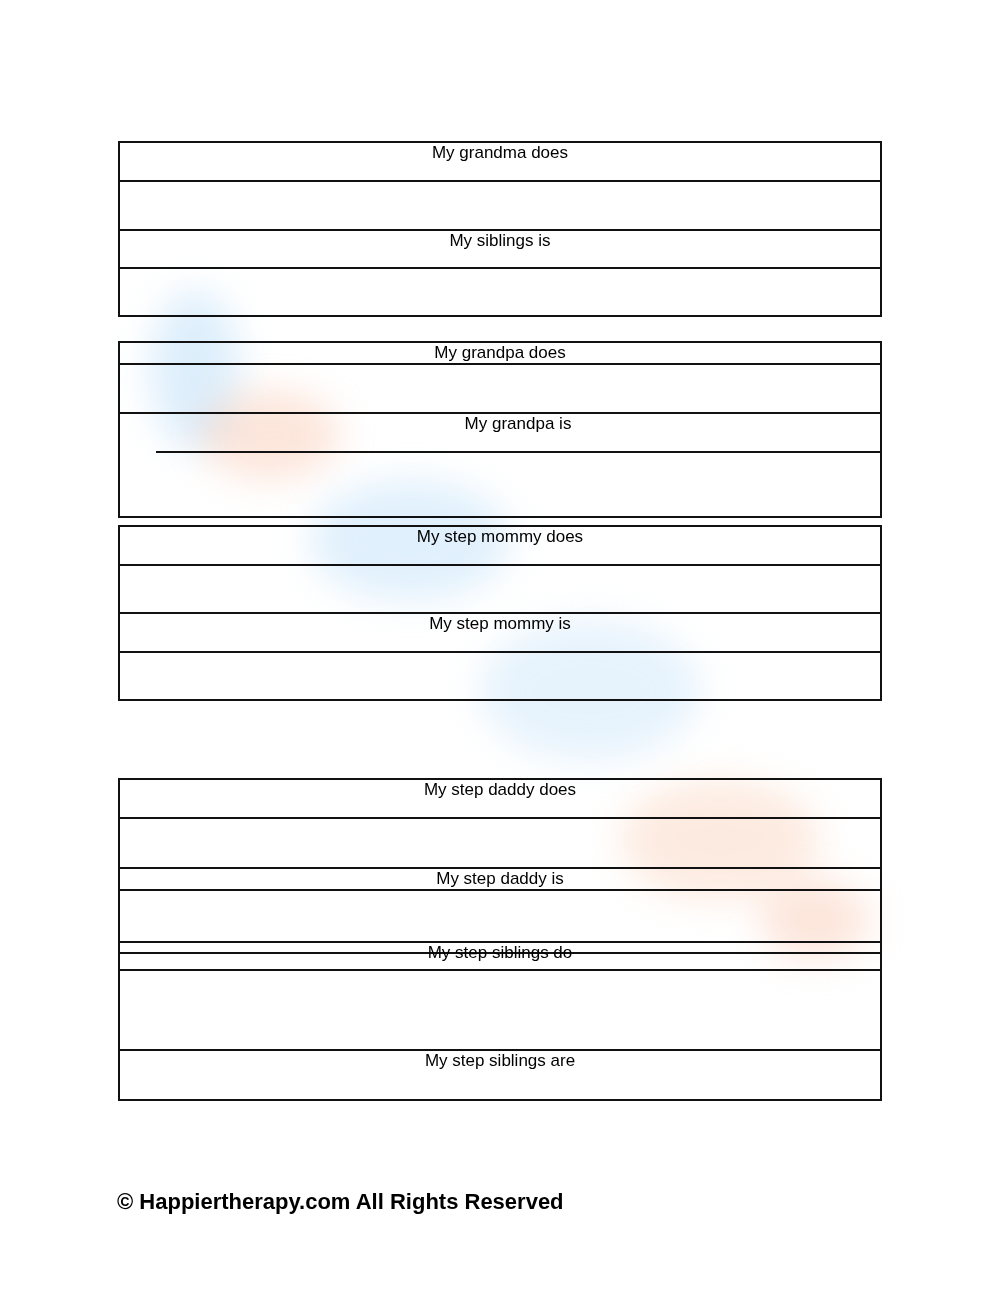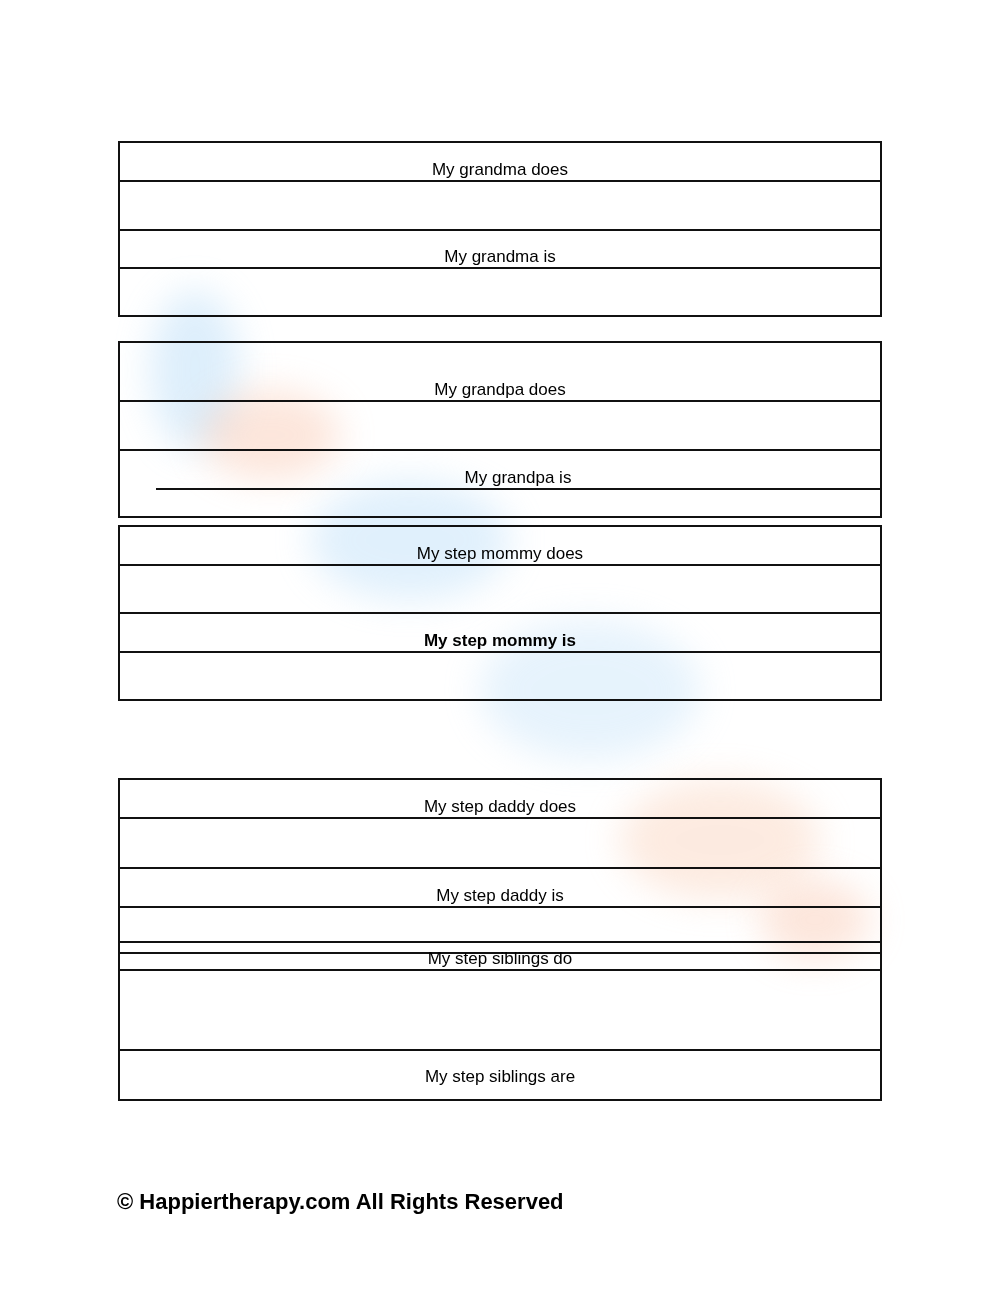--- a/index.html
+++ b/index.html
@@ -1,19 +1,19 @@
 <!DOCTYPE html>
 <html><head>
 <meta charset="utf-8">
 <style>
   html, body { margin:0; padding:0; }
   body { width:1000px; height:1294px; background:#ffffff; position:relative; overflow:hidden; font-family:"Liberation Sans", sans-serif; color:#000; }
   .wm { position:absolute; border-radius:50%; filter:blur(18px); opacity:0.35; }
   .tbl { position:absolute; left:118px; width:764px; border:2px solid #111; box-sizing:border-box; }
-  .row { box-sizing:border-box; border-bottom:2px solid #111; display:flex; align-items:flex-end; justify-content:center; font-size:17px; }
+  .row { box-sizing:border-box; border-bottom:2px solid #111; display:flex; align-items:flex-start; justify-content:center; font-size:17px; }
   .row:last-child { border-bottom:none; }
   .footer { position:absolute; left:117px; top:1189px; font-size:22px; font-weight:bold; }
 </style>
 </head>
 <body>
 
 <div>
   <div class="wm" style="left:150px;top:290px;width:90px;height:160px;background:#9fd0f5;"></div>
   <div class="wm" style="left:200px;top:390px;width:140px;height:90px;background:#f8b89a;"></div>
   <div class="wm" style="left:310px;top:480px;width:200px;height:120px;background:#a8d5f7;"></div>
@@ -23,65 +23,65 @@
 </div>
 
 <div class="tbl" style="top:141px;height:176px;">
   <div class="row" style="height:39px;">
       <span>My grandma does</span>
     </div>
   <div class="row" style="height:49px;">
       <span></span>
     </div>
   <div class="row" style="height:38px;">
-      <span>My grandma is</span>
+      <span>My siblings is</span>
     </div>
   <div class="row" style="height:46px;">
       <span></span>
     </div>
 </div>
 
 <div class="tbl" style="top:341px;height:177px;">
-  <div class="row" style="height:22px;margin-top:37px;">
+  <div class="row" style="height:22px;">
       <span>My grandpa does</span>
     </div>
   <div class="row" style="height:49px;">
       <span></span>
     </div>
   <div class="row" style="height:39px;margin-left:36px;">
       <span>My grandpa is</span>
     </div>
   <div class="row" style="height:46px;">
       <span></span>
     </div>
 </div>
 
 <div class="tbl" style="top:525px;height:176px;">
   <div class="row" style="height:39px;">
       <span>My step mommy does</span>
     </div>
   <div class="row" style="height:48px;">
       <span></span>
     </div>
-  <div class="row" style="height:39px;font-weight:bold;">
+  <div class="row" style="height:39px;">
       <span>My step mommy is</span>
     </div>
   <div class="row" style="height:46px;">
       <span></span>
     </div>
 </div>
 
 <div class="tbl" style="top:778px;height:176px;">
   <div class="row" style="height:39px;">
       <span>My step daddy does</span>
     </div>
   <div class="row" style="height:50px;">
       <span></span>
     </div>
-  <div class="row" style="height:39px;">
+  <div class="row" style="height:22px;">
       <span>My step daddy is</span>
     </div>
   <div class="row" style="height:44px;">
       <span></span>
     </div>
 </div>
 
 <div class="tbl" style="top:941px;height:160px;">
   <div class="row" style="height:28px;">
       <span>My step siblings do</span>

